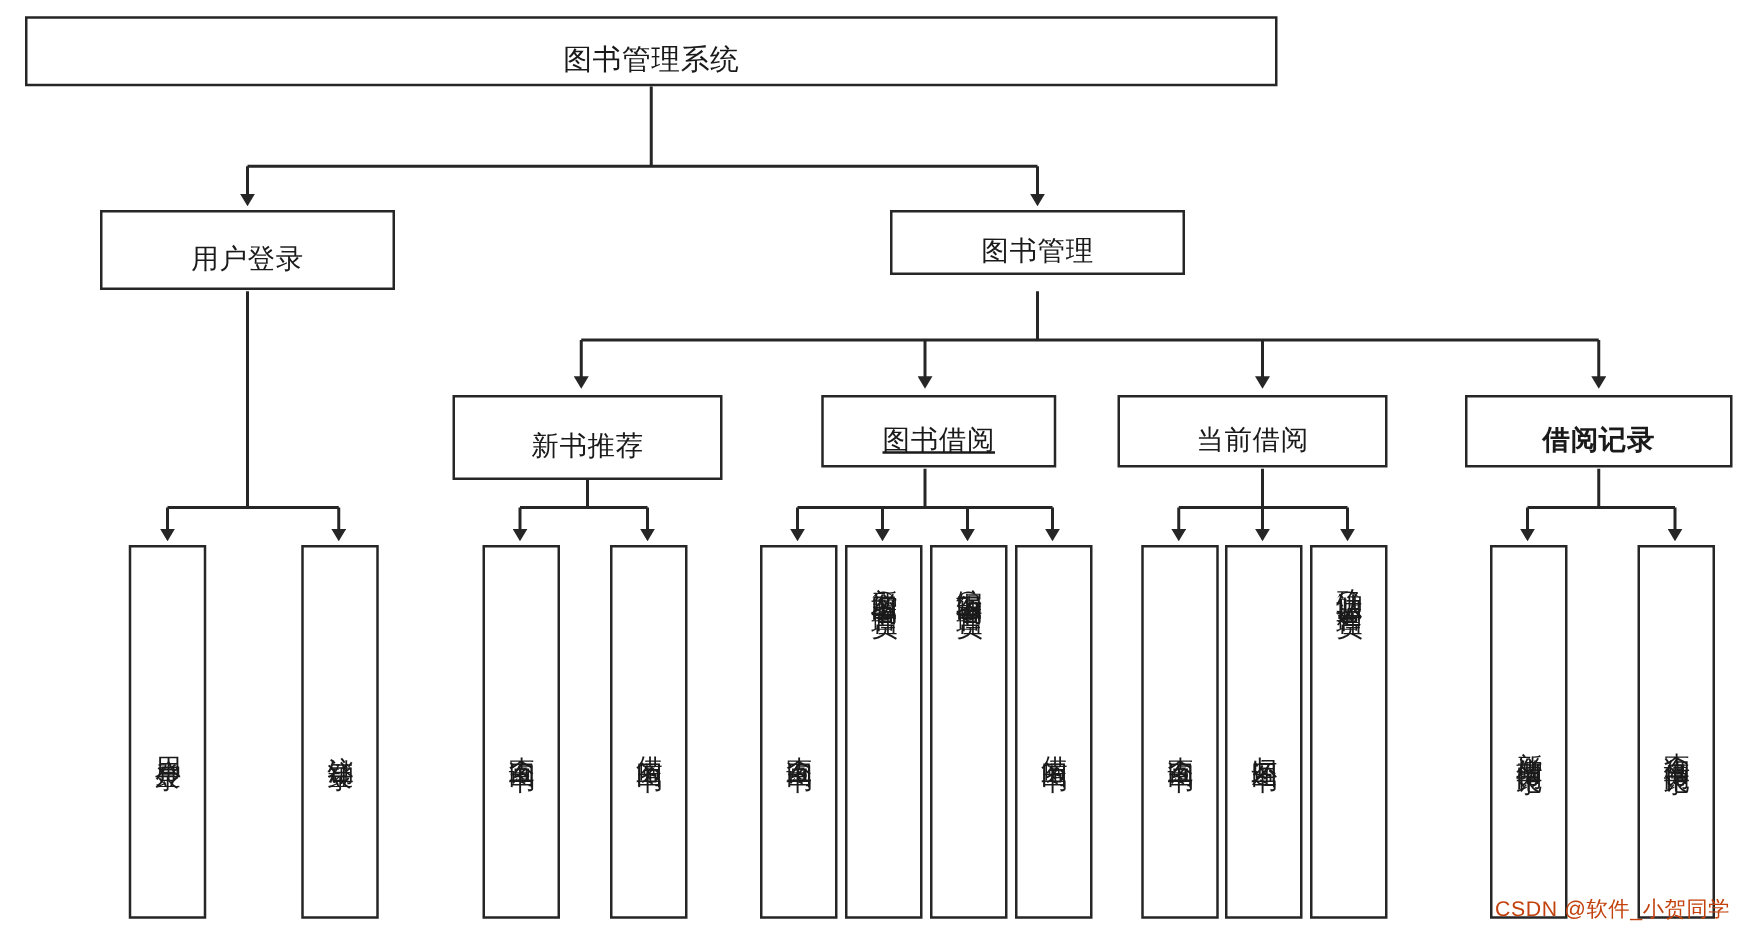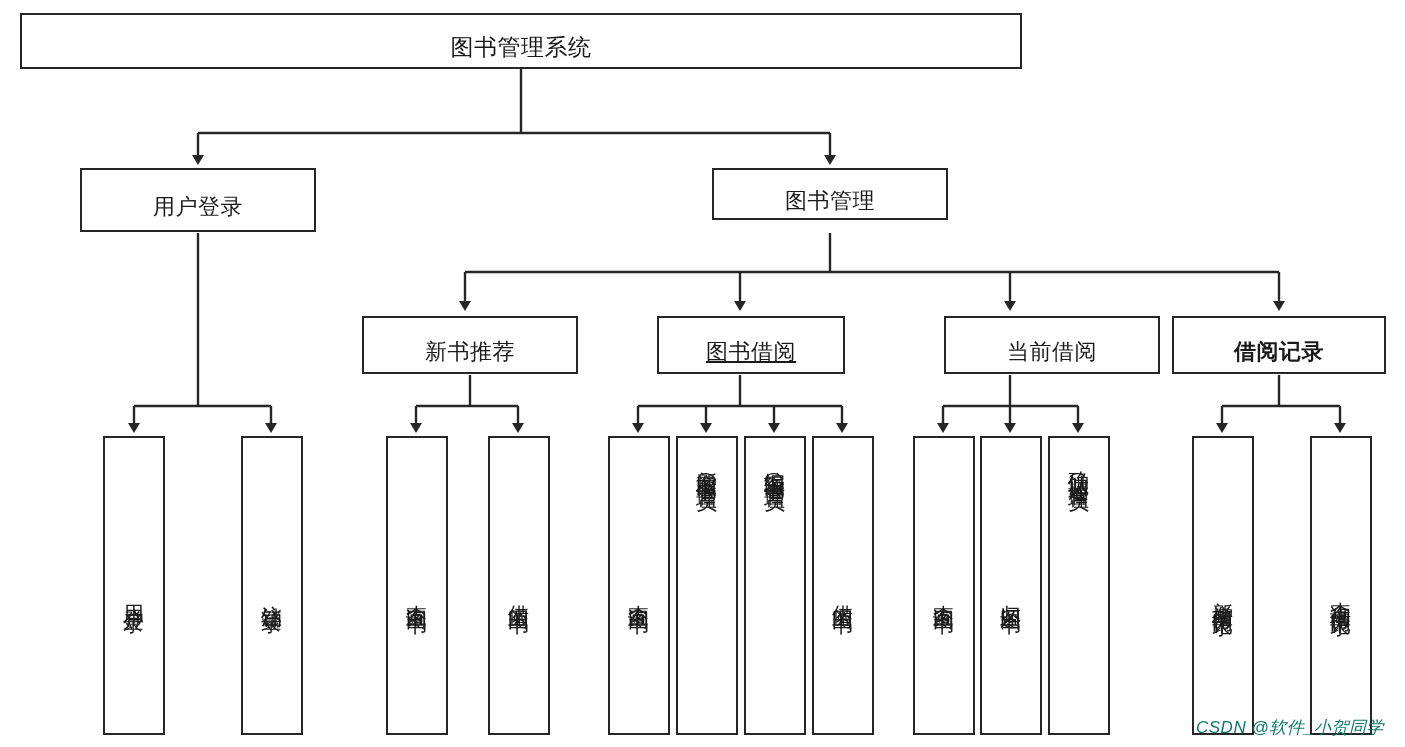--- a/index.html
+++ b/index.html
@@ -62,25 +62,24 @@
     line-height: 1.0;
     letter-spacing: 3px;
     white-space: nowrap;
   }
   .node.vert.centered {
     align-items: center;
   }
   .watermark {
     position: absolute;
     font-size: 17px;
-    color: #0f766e;
+    color: #c2410c;
     letter-spacing: 0.5px;
     white-space: nowrap;
     user-select: none;
-    font-style: italic;
   }
 </style>
 </head>
 <body>
 
 <div id="canvas">
 
   <svg class="wires" viewBox="0 0 1405 747" xmlns="http://www.w3.org/2000/svg">
     <defs>
       <marker id="arrow" markerWidth="10" markerHeight="12" refX="1" refY="6" orient="auto" markerUnits="userSpaceOnUse">
@@ -135,27 +134,27 @@
     <span class="label">图书管理系统</span>
   </div>
 
   <div class="node horiz" style="left:80px; top:168px; width:236px; height:64px;">
     <span class="label">用户登录</span>
   </div>
   <div class="node horiz" style="left:712px; top:168px; width:236px; height:52px;">
     <span class="label">图书管理</span>
   </div>
 
-  <div class="node horiz" style="left:362px; top:316px; width:216px; height:58px;">
+  <div class="node horiz" style="left:362px; top:316px; width:216px; height:68px;">
     <span class="label">新书推荐</span>
   </div>
   <div class="node horiz" style="left:657px; top:316px; width:188px; height:58px;text-decoration:underline;">
     <span class="label">图书借阅</span>
   </div>
-  <div class="node horiz" style="left:944px; top:316px; width:216px; height:58px;">
+  <div class="node horiz" style="left:894px; top:316px; width:216px; height:58px;">
     <span class="label">当前借阅</span>
   </div>
   <div class="node horiz" style="left:1172px; top:316px; width:214px; height:58px;font-weight:bold;">
     <span class="label">借阅记录</span>
   </div>
 
   <div class="node vert centered" style="left:103px; top:436px; width:62px; height:299px;">
     <span class="label">用户登录</span>
   </div>
   <div class="node vert centered" style="left:241px; top:436px; width:62px; height:299px;">

